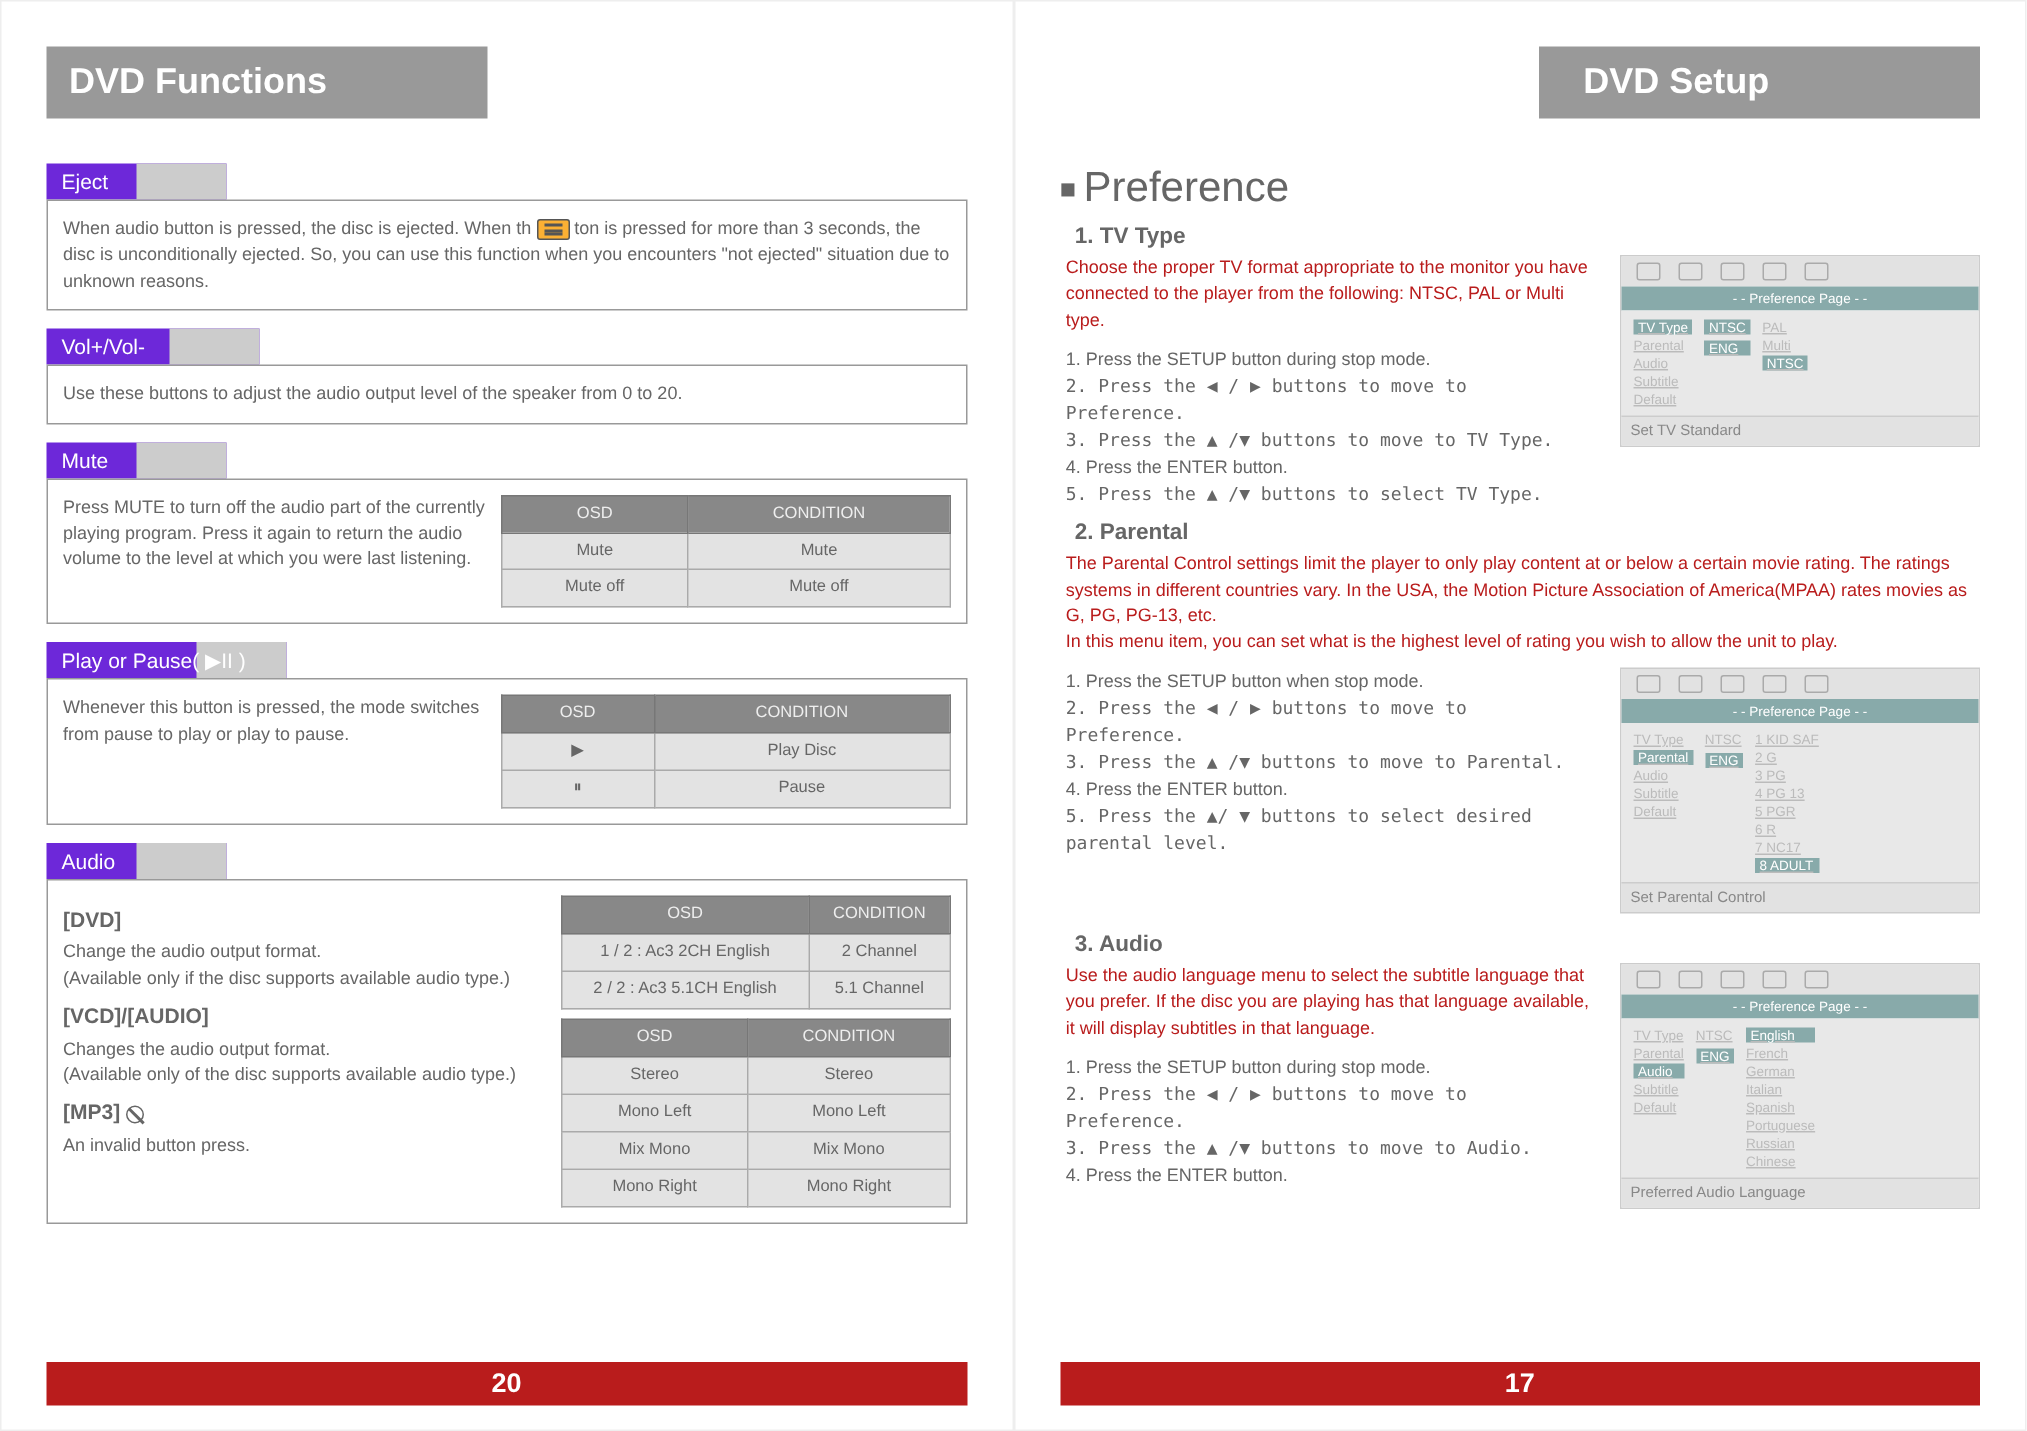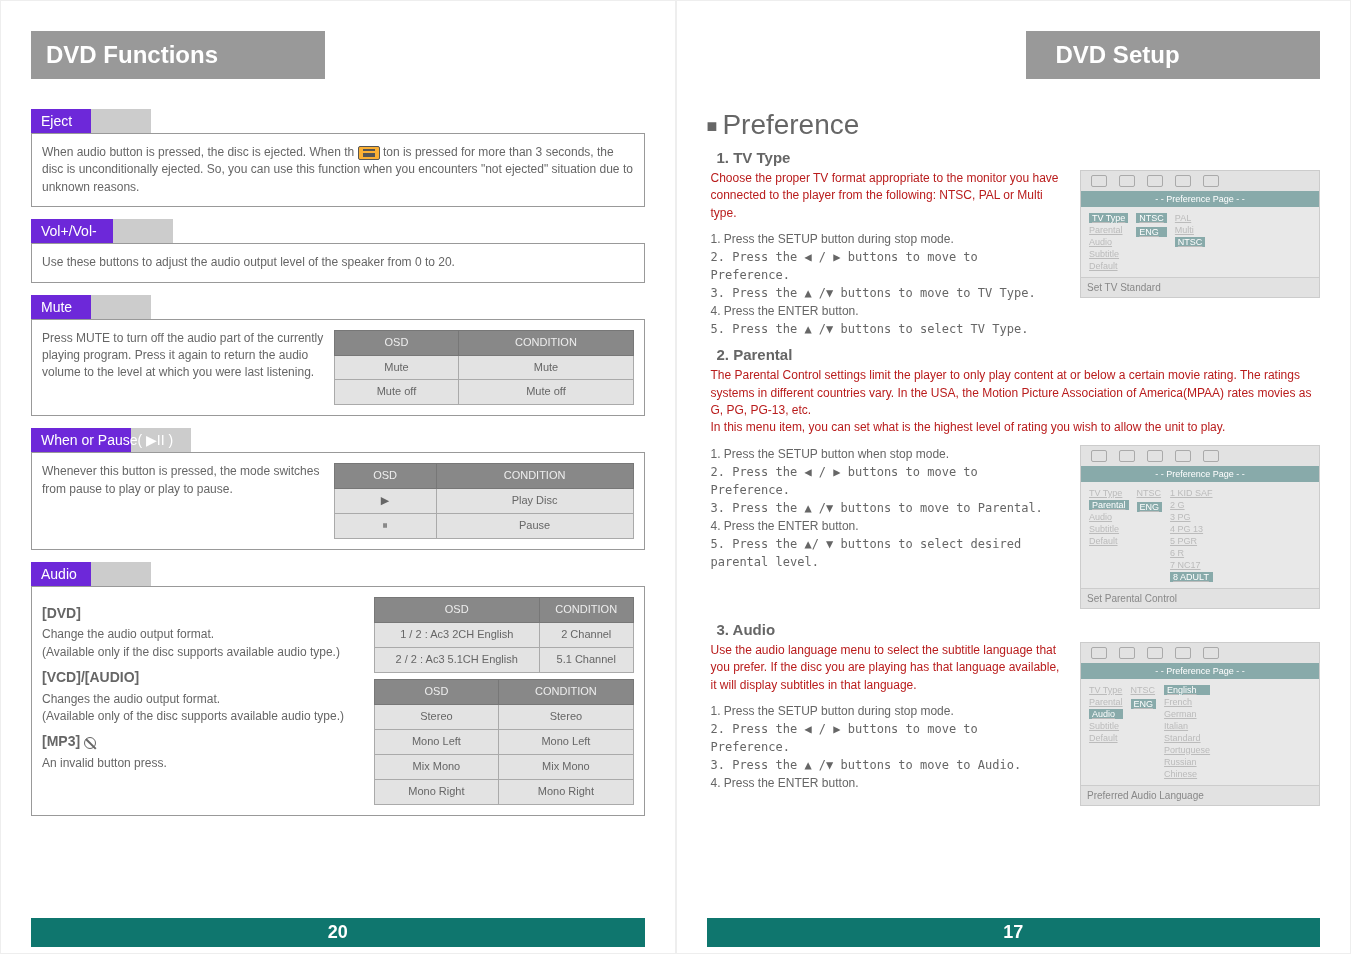--- a/index.html
+++ b/index.html
@@ -18,21 +18,21 @@
   table.osd td { background: #e3e3e3; border: 1px solid #aaa; padding: 4px 8px; text-align: center; }
   
   .sub-h { font-size: 14px; font-weight: bold; color: #666; margin: 6px 0 3px 0; }
   
   .eject-icon { display: inline-block; width: 22px; height: 14px; background: #fbb034; border: 1px solid #555; border-radius: 2px; vertical-align: middle; position: relative; }
   .eject-icon::before { content: ""; position: absolute; top: 2px; left: 4px; width: 12px; border-top: 6px double #555; border-bottom: 2px solid #555; }
   
   .ban { display:inline-block; width:12px; height:12px; border:1.5px solid #666; border-radius:50%; position:relative; vertical-align:middle;}
   .ban::after { content:""; position:absolute; width:14px; height:1.5px; background:#666; top:5px; left:-1px; transform:rotate(45deg);}
   
-  .page-num { position: absolute; bottom: 6px; left: 0; right: 0; text-align: center; background: #0f766e; color: #fff; font-size: 18px; font-weight: bold; padding: 4px 0; margin: 0 30px;}
+  .page-num { position: absolute; bottom: 16px; left: 0; right: 0; text-align: center; background: #b91c1c; color: #fff; font-size: 18px; font-weight: bold; padding: 4px 0; margin: 0 30px;}
   
   
   .pref-title { font-size: 28px; color: #666; margin-bottom: 8px; }
   .pref-title::before { content:"■ "; font-size: 18px; vertical-align: middle;}
   .sub-num { font-size: 15px; font-weight: bold; color: #666; margin: 8px 0 4px 0; padding-left: 10px; }
   .para { font-size: 12px; line-height: 1.45; color: #b91c1c; margin-bottom: 8px; padding-left: 4px;}
   .steps { font-size: 12px; line-height: 1.5; padding-left: 4px; }
   .row { display: flex; gap: 18px; align-items: flex-start; }
   .row > .left { flex: 1; }
   
@@ -78,21 +78,21 @@
             <td>Mute</td>
           </tr>
       <tr>
             <td>Mute off</td>
             <td>Mute off</td>
           </tr>
     </tbody>
       </table>
   </div>
 
-  <div class="section-title" style="width:160px">When or Pause( ▶II )</div>
+  <div class="section-title" style="width:160px">Play or Pause( ▶II )</div>
   <div class="section-body flex">
     <div class="text">Whenever this button is pressed, the mode switches from pause to play or play to pause.</div>
     <table class="osd" style="width:300px">
       <tbody>
           <tr>
             <th>OSD</th>
             <th>CONDITION</th>
           </tr>
       <tr>
             <td>▶</td>
@@ -295,21 +295,21 @@
         <div class="osd-col">
           <span>NTSC</span>
           <span></span>
           <span class="hi">ENG</span>
         </div>
         <div class="osd-col">
           <span class="hi">English</span>
           <span>French</span>
           <span>German</span>
           <span>Italian</span>
-          <span>Standard</span>
+          <span>Spanish</span>
           <span>Portuguese</span>
           <span>Russian</span>
           <span>Chinese</span>
         </div>
       </div>
       <div class="osd-sub">Preferred Audio Language</div>
     </div>
   </div>
 
   <div class="page-num">17</div>

